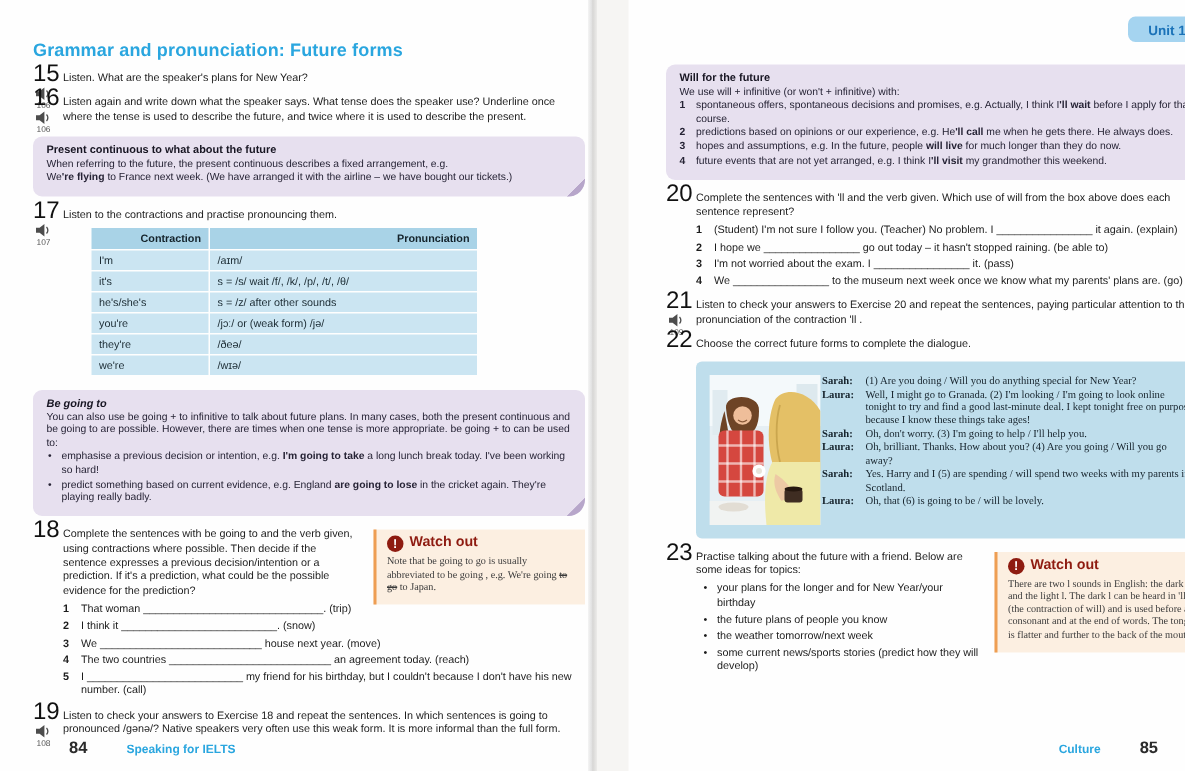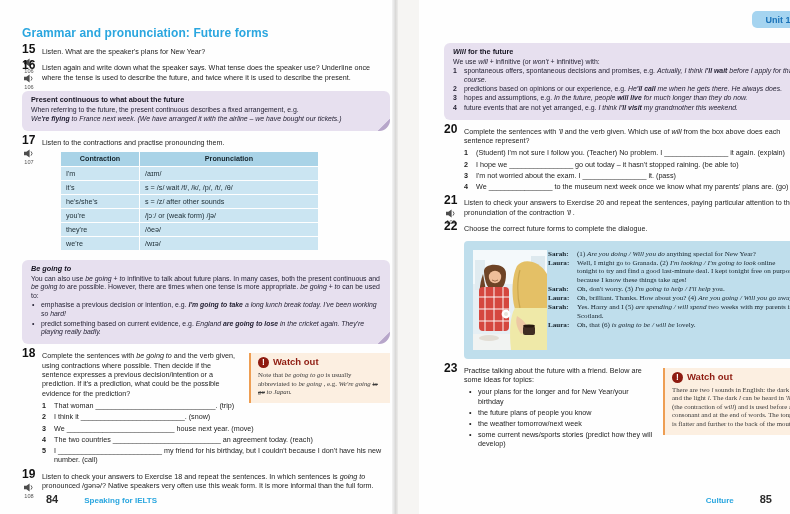--- a/index.html
+++ b/index.html
@@ -12,44 +12,44 @@
   #page-l{left:0;}
   #page-r{left:419px;}
   .crease{position:absolute;left:392px;top:0;width:6px;height:514px;z-index:6;
     background:linear-gradient(to right,rgba(0,0,0,.04),rgba(0,0,0,.13),rgba(0,0,0,.04));}
   .content{position:absolute;left:22px;top:26px;width:368px;}
   .content-r{position:absolute;left:25px;top:33px;width:362px;}
 
   .page-title{font-size:12px;font-weight:bold;color:#2AA6DF;letter-spacing:.1px;}
 
   .ex{position:relative;padding-left:20px;margin-top:7px;font-size:7.2px;line-height:9.4px;}
-  .ex-num{position:absolute;left:0;top:-2px;font-size:12px;font-weight:bold;color:#111;}
+  .ex-num{position:absolute;left:0;top:-2px;font-size:16px;font-weight:normal;color:#111;}
   .audio{position:absolute;left:0;top:11px;width:14px;text-align:center;}
   .audio svg{display:block;margin:0 auto;}
   .tracknum{font-size:5.6px;color:#555;display:block;margin-top:0;}
 
   .rs-b{font-weight:bold;}
-  .rs-i{font-style:italic;}
+  .rs-i{}
   .rs-s{text-decoration:line-through;}
 
   .pbox{position:relative;background:#E7E0EF;border-radius:6px 6px 12px 6px;
     padding:5px 9px 7px;font-size:6.9px;line-height:8.8px;color:#262335;margin-top:9px;}
   .pbox::after{content:'';position:absolute;right:0;bottom:0;width:13px;height:13px;
     background:linear-gradient(to top left,#B7A6CA 46%,rgba(183,166,202,0) 47%);
     border-bottom-right-radius:11px;}
   .pbox-title{font-weight:bold;font-size:7.3px;margin-bottom:1px;color:#171522;}
   .gt-title{font-style:italic;}
   .pbox-item{display:flex;margin-top:.5px;}
   .pbox-item-num{font-weight:bold;width:11px;flex:none;}
   .pbox-item-text{flex:1;}
   .pbullet{display:flex;margin-top:.5px;}
   .pbullet .bullet{width:9px;flex:none;padding-left:1px;}
 
   .ctable{margin:4px 0 0 18px;border-collapse:separate;border-spacing:1.3px;font-size:7.2px;}
-  .ctable th{background:#A9D3E7;text-align:center;padding:2.2px 5px;font-size:7.2px;color:#14232b;}
+  .ctable th{background:#A9D3E7;text-align:right;padding:2.2px 5px;font-size:7.2px;color:#14232b;}
   .ctable td{background:#CBE5F2;padding:1.8px 5px;color:#1b2b33;}
   .col-contraction{width:68px;}
   .col-pron{width:168px;}
 
   .watchout{float:right;width:126px;background:#FCEFE1;border-left:2.5px solid #EE9E53;
     padding:4px 6px 6px 7px;margin:2px 0 4px 8px;
     font-family:"Liberation Serif",serif;font-size:6.8px;line-height:8.6px;color:#3a3a3a;}
   .wo-head{display:flex;align-items:center;gap:4px;margin-bottom:3px;}
   .wo-icon{width:11px;height:11px;border-radius:50%;background:#8E1B10;color:#fff;
     font-weight:bold;font-size:8.5px;display:flex;align-items:center;justify-content:center;

